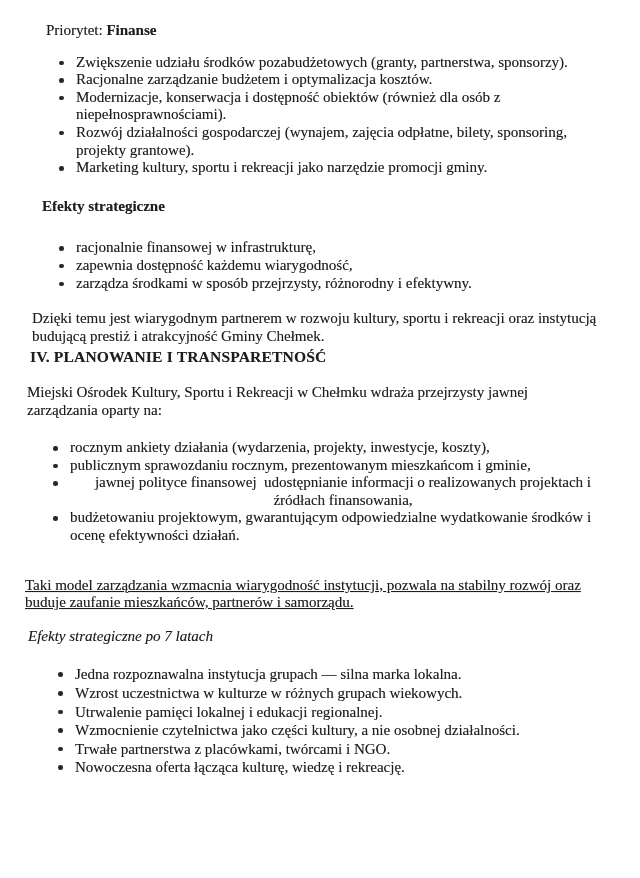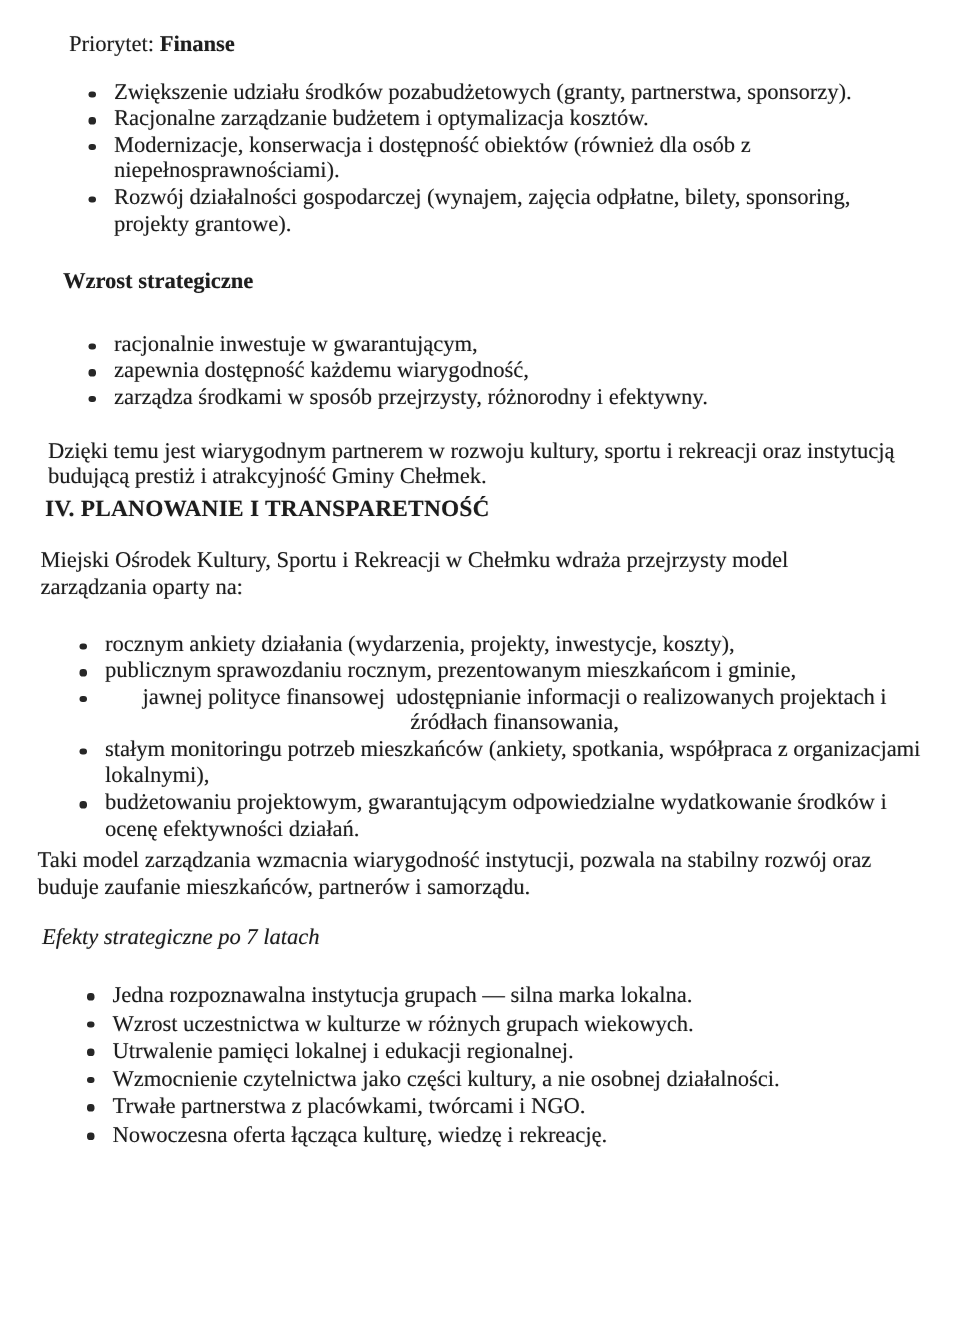--- a/index.html
+++ b/index.html
@@ -49,58 +49,58 @@
   .priority       { margin-left: 16px; }
   .list-finance   { margin-top: 14px; margin-left: 2px; max-width: 584px; }
   .h-effects      { margin-top: 21px; margin-left: 12px; font-size: 15px; }
   .p-intro        { margin-top: 14px; margin-left: 3px;  max-width: 566px; }
   .list-inst      { margin-top: 24px; margin-left: 2px; }
   .p-partner      { margin-top: 18px; margin-left: 2px;  max-width: 592px; }
   .h-section      { margin-top: 3px; margin-left: 0;    font-size: 15.5px; letter-spacing: 0.2px; }
   .p-model        { margin-top: 18px; margin-left: -3px; max-width: 540px; }
   .list-model     { margin-top: 20px; margin-left: -4px; max-width: 592px; }
   .list-model li.wide-gap { white-space: pre-wrap; text-align: center; }
-  .p-trust        { margin-top: 4px; margin-left: -5px; max-width: 592px; }
+  .p-trust        { margin-top: 32px; margin-left: -5px; max-width: 592px; text-decoration: underline; }
   .h-effects7     { margin-top: 16px; margin-left: -2px; font-style: italic; font-weight: normal; font-size: 15px; }
   .list-seven     { margin-top: 20px; margin-left: 1px; line-height: 18.6px; }
 </style>
 </head>
 <body>
 
 <div class="page">
 
   <p class="priority"><span>Priorytet: </span><span class="bold">Finanse</span></p>
 
   <ul class="bullets list-finance">
     <li>Zwiększenie udziału środków pozabudżetowych (granty, partnerstwa, sponsorzy).</li>
     <li>Racjonalne zarządzanie budżetem i optymalizacja kosztów.</li>
     <li>Modernizacje, konserwacja i dostępność obiektów (również dla osób z niepełnosprawnościami).</li>
     <li>Rozwój działalności gospodarczej (wynajem, zajęcia odpłatne, bilety, sponsoring, projekty grantowe).</li>
+    <li>Marketing kultury, sportu i rekreacji jako narzędzie promocji gminy.</li>
   </ul>
 
-  <h3 class="h-effects">Wzrost strategiczne</h3>
+  <h3 class="h-effects">Efekty strategiczne</h3>
 
 
   <ul class="bullets list-inst">
-    <li>racjonalnie inwestuje w gwarantującym,</li>
+    <li>racjonalnie finansowej w infrastrukturę,</li>
     <li>zapewnia dostępność każdemu wiarygodność,</li>
     <li>zarządza środkami w sposób przejrzysty, różnorodny i efektywny.</li>
   </ul>
 
   <p class="p-partner">Dzięki temu jest wiarygodnym partnerem w rozwoju kultury, sportu i rekreacji oraz instytucją budującą prestiż i atrakcyjność Gminy Chełmek.</p>
 
   <h2 class="h-section">IV. PLANOWANIE I TRANSPARETNOŚĆ</h2>
 
-  <p class="p-model">Miejski Ośrodek Kultury, Sportu i Rekreacji w Chełmku wdraża przejrzysty model zarządzania oparty na:</p>
+  <p class="p-model">Miejski Ośrodek Kultury, Sportu i Rekreacji w Chełmku wdraża przejrzysty jawnej zarządzania oparty na:</p>
 
   <ul class="bullets list-model">
     <li>rocznym ankiety działania (wydarzenia, projekty, inwestycje, koszty),</li>
     <li>publicznym sprawozdaniu rocznym, prezentowanym mieszkańcom i gminie,</li>
     <li class="wide-gap">jawnej polityce finansowej  udostępnianie informacji o realizowanych projektach i źródłach finansowania,</li>
-    <li>stałym monitoringu potrzeb mieszkańców (ankiety, spotkania, współpraca z organizacjami lokalnymi),</li>
     <li>budżetowaniu projektowym, gwarantującym odpowiedzialne wydatkowanie środków i ocenę efektywności działań.</li>
   </ul>
 
   <p class="p-trust">Taki model zarządzania wzmacnia wiarygodność instytucji, pozwala na stabilny rozwój oraz buduje zaufanie mieszkańców, partnerów i samorządu.</p>
 
   <h3 class="h-effects7">Efekty strategiczne po 7 latach</h3>
 
   <ul class="bullets list-seven">
     <li>Jedna rozpoznawalna instytucja grupach — silna marka lokalna.</li>
     <li>Wzrost uczestnictwa w kulturze w różnych grupach wiekowych.</li>

